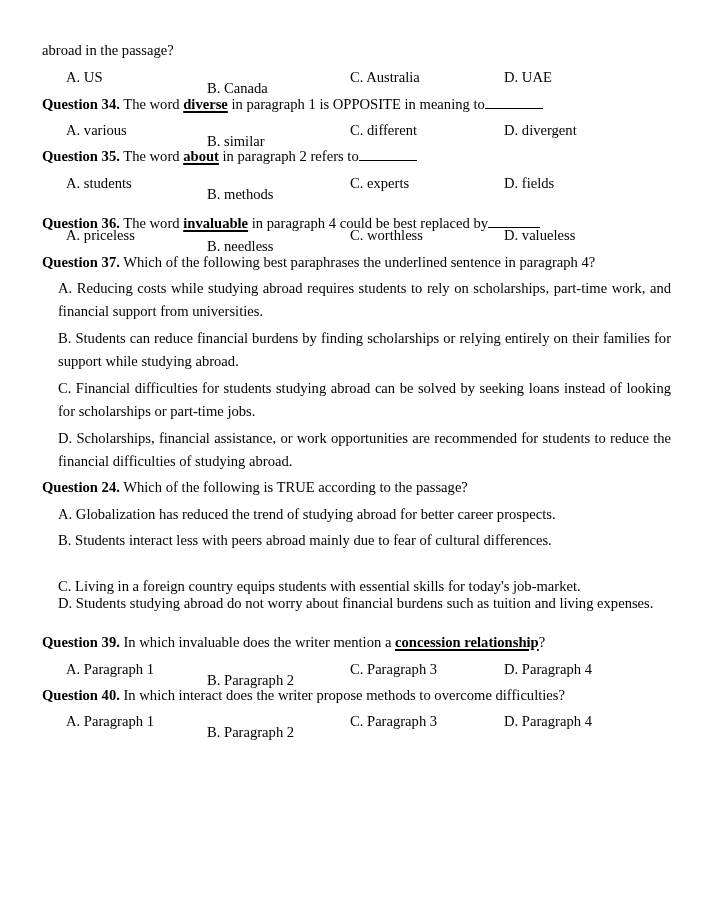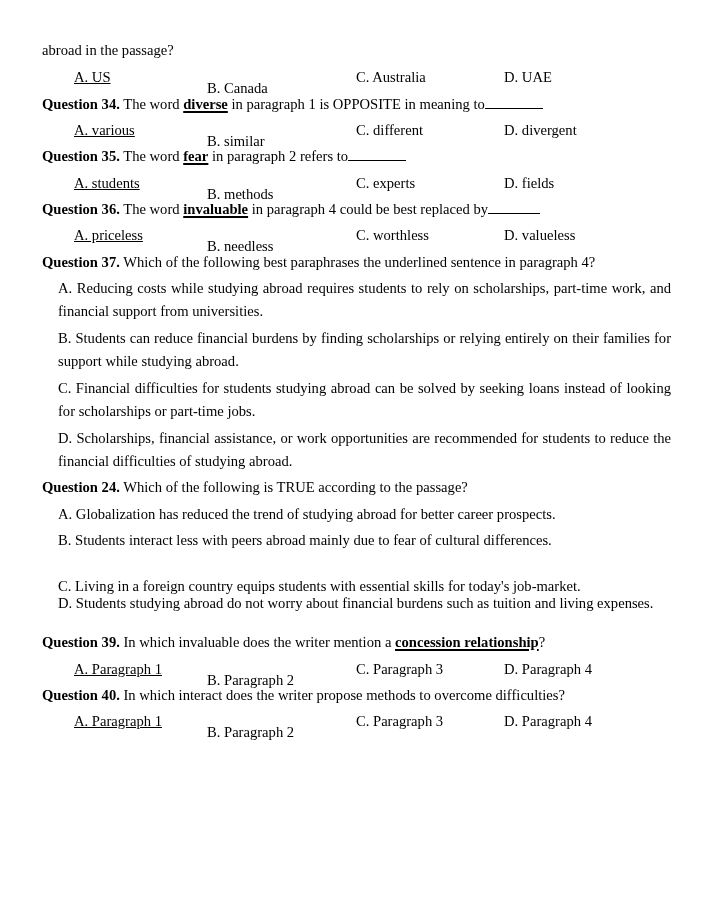--- a/index.html
+++ b/index.html
@@ -8,21 +8,21 @@
     font-family: "Liberation Serif", serif; font-size: 14.6px; color: #000;
   }
   .page { position: absolute; left: 42px; top: 40px; width: 629px; }
   .line { position: absolute; left: 0; white-space: nowrap; line-height: 20px; }
   .q { font-weight: normal; }
   .q b { font-weight: bold; margin-top: 17px; }
   .ul { font-weight: bold; text-decoration: underline; text-decoration-thickness: 1.5px; text-underline-offset: 2px; }
   .blank { display: inline-block; width: 58px; border-bottom: 1.3px solid #000; height: 13px; vertical-align: baseline; }
   .opts { position: absolute; left: 16px; width: 613px; height: 20px; line-height: 20px; }
   .opt { position: absolute; top: 0; white-space: nowrap; }
-  .o0 { left: 16px; text-decoration: underline; } .o1 { left: 149px; margin-top: 11px; } .o2 { left: 298px; } .o3 { left: 446px; }
+  .o0 { left: 8px; } .o1 { left: 149px; margin-top: 11px; } .o2 { left: 292px; } .o3 { left: 446px; }
   .para { position: absolute; left: 16px; width: 613px; text-align: justify; line-height: 23px; }
 </style>
 </head>
 <body>
 
 <div class="page">
 
   <div class="line" style="top:0px">abroad in the passage?</div>
   <div class="opts" style="top:27px">
     <span class="opt o0">A. US</span>
@@ -35,30 +35,30 @@
     <b>Question 34.</b><span> The word </span><span class="ul">diverse</span><span> in paragraph 1 is OPPOSITE in meaning to</span><span class="blank"></span>
   </div>
   <div class="opts" style="top:80px">
     <span class="opt o0">A. various</span>
     <span class="opt o1">B. similar</span>
     <span class="opt o2">C. different</span>
     <span class="opt o3">D. divergent</span>
   </div>
 
   <div class="line q" style="top:106px">
-    <b>Question 35.</b><span> The word </span><span class="ul">fear</span><span> in paragraph 2 refers to</span><span class="blank"></span>
+    <b>Question 35.</b><span> The word </span><span class="ul">about</span><span> in paragraph 2 refers to</span><span class="blank"></span>
   </div>
   <div class="opts" style="top:133px">
     <span class="opt o0">A. students</span>
     <span class="opt o1">B. methods</span>
     <span class="opt o2">C. experts</span>
     <span class="opt o3">D. fields</span>
   </div>
 
-  <div class="line q" style="top:159px">
+  <div class="line q" style="top:173px">
     <b>Question 36.</b><span> The word </span><span class="ul">invaluable</span><span> in paragraph 4 could be best replaced by</span><span class="blank" style="width:52px"></span>
   </div>
   <div class="opts" style="top:185px">
     <span class="opt o0">A. priceless</span>
     <span class="opt o1">B. needless</span>
     <span class="opt o2">C. worthless</span>
     <span class="opt o3">D. valueless</span>
   </div>
 
   <div class="line q" style="top:212px">

